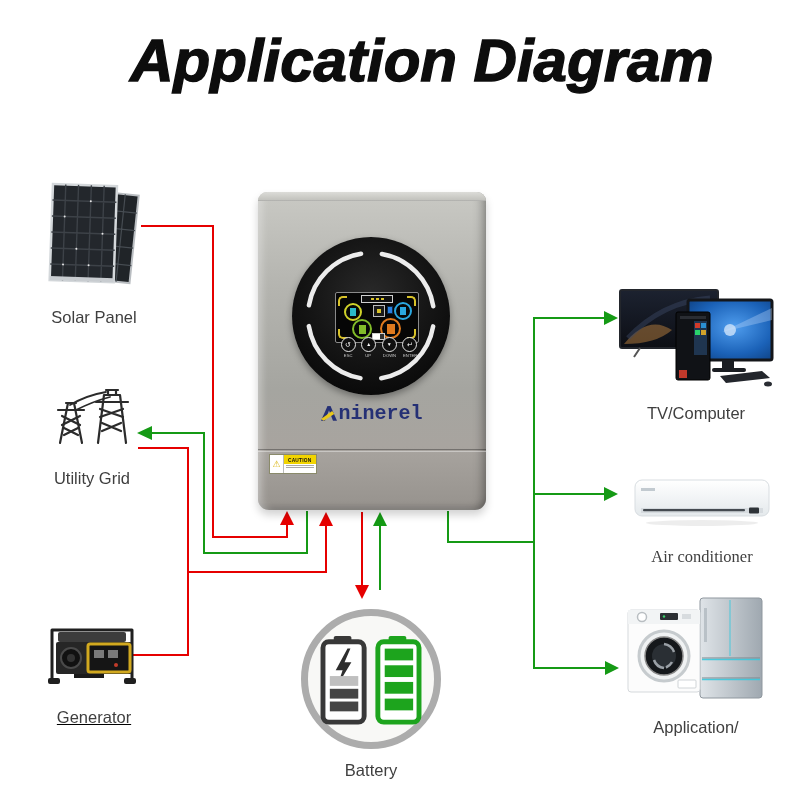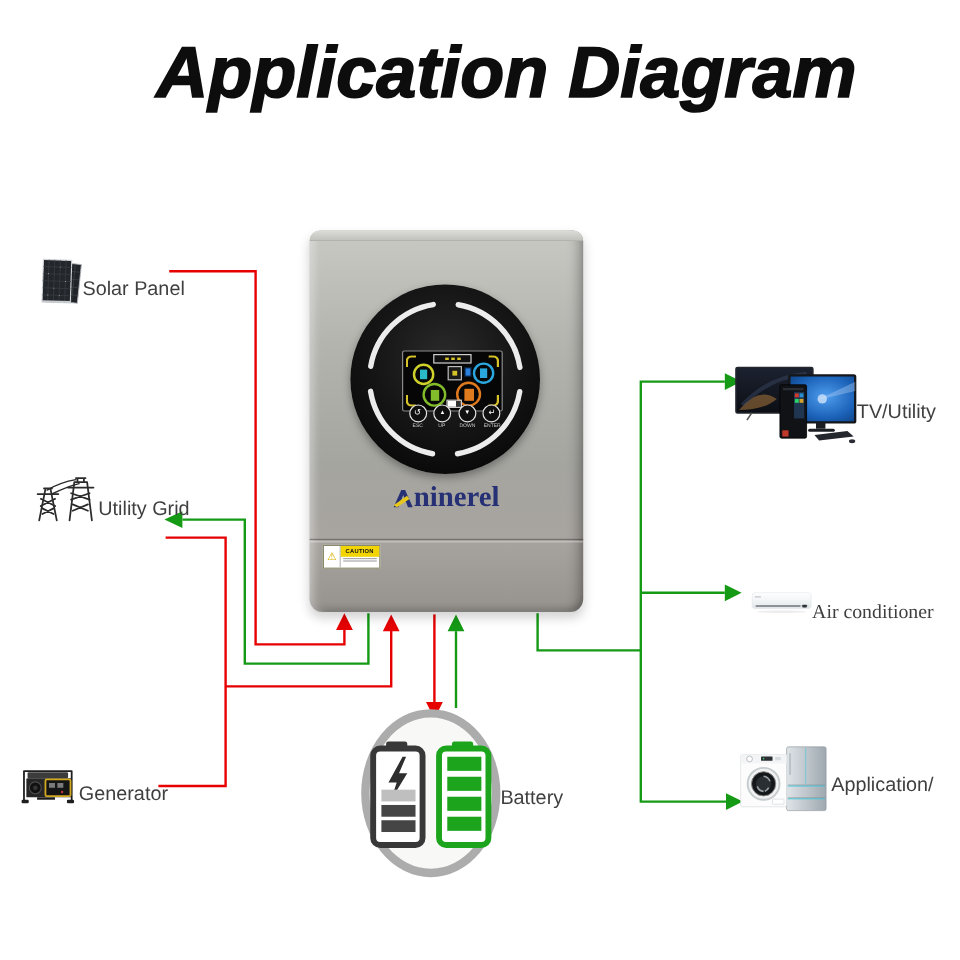--- a/index.html
+++ b/index.html
@@ -8,21 +8,21 @@
   .title{position:absolute;top:26px;left:0;width:100%;text-align:center;
          font-size:60px;font-weight:800;font-style:italic;color:var(--title_text);
          letter-spacing:0px;padding-left:22px;-webkit-text-stroke:1.4px var(--title_text);}
   
   svg.wires{position:absolute;left:0;top:0;z-index:1;}
   .edge-red{stroke:var(--line_red);fill:none;stroke-width:2;}
   .edge-green{stroke:var(--line_green);fill:none;stroke-width:2;}
   .arrow-red{fill:var(--line_red);stroke:none;}
   .arrow-green{fill:var(--line_green);stroke:none;}
   
-  .node{position:absolute;display:flex;flex-direction:row;align-items:center;z-index:2;}
+  .node{position:absolute;display:flex;flex-direction:column;align-items:center;z-index:2;}
   .node .lbl{color:var(--label_text);font-size:16.5px;line-height:26px;text-align:center;white-space:nowrap;}
   
   .inverter{position:absolute;left:258px;top:192px;width:228px;height:318px;z-index:2;
     border-radius:9px 9px 11px 11px;
     background:linear-gradient(180deg,#c9c9c4 0%,#b4b4af 30%,#a5a5a0 62%,#a8a49f 80%,#96928d 100%);
     box-shadow:inset 5px 0 8px -3px rgba(255,255,255,.55),
                inset -7px 0 10px -3px rgba(0,0,0,.28),
                inset 0 -4px 6px -2px rgba(0,0,0,.25),
                0 5px 9px rgba(0,0,0,.18);}
   .inv-top{position:absolute;left:0;top:0;width:100%;height:8px;border-radius:9px 9px 0 0;
@@ -62,21 +62,21 @@
        linear-gradient(90deg,#fff 0 60%,#333 60%);}
   
   .btnrow{position:absolute;left:48px;top:100px;width:78px;display:flex;justify-content:space-between;}
   .btncol{display:flex;flex-direction:column;align-items:center;width:16px;}
   .pbtn{width:13px;height:13px;border-radius:50%;border:1px solid #e6e6e6;background:#101010;color:#fff;
         display:flex;align-items:center;justify-content:center;font-size:7px;line-height:1;}
   .btnlab{margin-top:1px;font-size:6px;transform:scale(.7);transform-origin:top center;
         color:#c9c9c9;white-space:nowrap;}
   
   .brand{position:absolute;left:0;top:210px;width:100%;display:flex;align-items:center;justify-content:center;gap:1px;}
-  .brand .txt{font-family:Liberation Serif, serif;font-weight:700;font-size:24px;color:var(--brand_blue);
+  .brand .txt{font-family:Liberation Mono, monospace;font-weight:700;font-size:20px;color:var(--brand_blue);
         letter-spacing:0;}
   
   .caution{position:absolute;left:11px;top:262px;width:48px;height:20px;border:1px solid #8a8a6a;
         display:flex;background:#fff;box-sizing:border-box;}
   .caution .warncell{width:13px;display:flex;align-items:center;justify-content:center;border-right:1px solid #bbb;}
   .caution .warncell span{font-size:9px;color:#d8b000;line-height:1;}
   .caution .right{flex:1;display:flex;flex-direction:column;}
   .caution .band{height:9px;background:var(--caution_yellow);display:flex;align-items:center;justify-content:center;}
   .caution .band span{font-size:6px;transform:scale(.8);font-weight:bold;color:#111;letter-spacing:.3px;white-space:nowrap;}
   .caution .fine{flex:1;padding:1px 2px;display:flex;flex-direction:column;gap:1px;}
@@ -236,39 +236,39 @@
       <path d="M10,60 L18,20 M32,60 L24,20 M16,20 H26 M8,27 H34"></path>
       <path d="M12,42 L30,33 M12,33 L30,42 M14,52 L28,45 M14,45 L28,52"></path>
       <path d="M48,60 L54,12 M76,60 L70,12 M54,12 H70 M46,19 H78"></path>
       <path d="M50,34 L73,26 M50,26 L73,34 M52,48 L71,40 M52,40 L71,48"></path>
       <path d="M58,12 V7 M66,12 V7 M56,7 H68"></path>
       <path d="M20,22 C32,15 44,11 56,9 M26,27 C38,21 48,17 60,14" stroke-width="1.8"></path>
     </svg>
     <div class="lbl" style="margin-top:18px;">Utility Grid</div>
   </div>
 
-  <div class="node" style="left:16px;top:620px;width:124px;">
+  <div class="node" style="left:32px;top:620px;width:124px;text-decoration:underline;">
     <svg width="100" height="70" viewBox="0 0 100 70">
       <path d="M8,10 H88 M8,10 V60 M88,10 V60" stroke="#1f1f1f" stroke-width="3" fill="none" stroke-linecap="round"></path>
       <rect x="4" y="58" width="12" height="6" rx="2" fill="#1f1f1f"></rect>
       <rect x="80" y="58" width="12" height="6" rx="2" fill="#1f1f1f"></rect>
       <rect x="14" y="12" width="68" height="10" rx="2" fill="#3c3c3c"></rect>
       <rect x="12" y="22" width="76" height="32" rx="2" fill="#262626"></rect>
       <rect x="44" y="24" width="42" height="28" rx="2" fill="#151515" stroke="#d2a91f" stroke-width="3"></rect>
       <rect x="50" y="30" width="10" height="8" fill="#7a7a7a"></rect>
       <rect x="64" y="30" width="10" height="8" fill="#7a7a7a"></rect>
       <circle cx="72" cy="45" r="2" fill="#c23b2a"></circle>
       <circle cx="27" cy="38" r="10" fill="#111" stroke="#4a4a4a" stroke-width="2"></circle>
       <circle cx="27" cy="38" r="4" fill="#333"></circle>
       <rect x="30" y="54" width="30" height="4" fill="#1a1a1a"></rect>
     </svg>
     <div class="lbl" style="margin-top:14px;">Generator</div>
   </div>
 
-  <div class="node" style="left:301px;top:591px;width:140px;">
+  <div class="node" style="left:301px;top:609px;width:140px;">
     <div class="bat-circle">
       <svg width="102" height="98" viewBox="0 0 104 100">
         <rect x="14" y="6" width="18" height="8" rx="2" fill="#383838"></rect>
         <rect x="3" y="12" width="42" height="82" rx="6" fill="#fff" stroke="#383838" stroke-width="5"></rect>
         <polygon points="28,19 16,41 23,41 18,56 32,33 25,33 31,19" fill="#2e2e2e"></polygon>
         <rect x="10" y="47" width="29" height="10" fill="#bfbfbf"></rect>
         <rect x="10" y="60" width="29" height="10" fill="#454545"></rect>
         <rect x="10" y="73" width="29" height="10" fill="#454545"></rect>
         <rect x="70" y="6" width="18" height="8" rx="2" class="bat-green"></rect>
         <rect x="59" y="12" width="42" height="82" rx="6" fill="#fff" class="bat-green-s" stroke-width="5"></rect>
@@ -307,21 +307,21 @@
       <rect x="62" y="30" width="26" height="3" fill="#2a2d33"></rect>
       <rect x="76" y="35" width="13" height="34" fill="#1f3550"></rect>
       <rect x="77" y="37" width="5" height="5" fill="#d23b2a"></rect>
         <rect x="83" y="37" width="5" height="5" fill="#2a8fd2"></rect>
       <rect x="77" y="44" width="5" height="5" fill="#2ad26b"></rect>
         <rect x="83" y="44" width="5" height="5" fill="#d2a22a"></rect>
       <rect x="61" y="84" width="8" height="8" fill="#c0392b"></rect>
       <polygon points="102,90 144,85 152,92 108,97" fill="#23262c"></polygon>
       <ellipse cx="150" cy="98" rx="4" ry="2.5" fill="#2a2d33"></ellipse>
     </svg>
-    <div class="lbl" style="margin-top:12px;">TV/Utility</div>
+    <div class="lbl" style="margin-top:12px;">TV/Computer</div>
   </div>
 
   <div class="node" style="left:626px;top:476px;width:152px;font-family:Liberation Serif, serif;">
     <svg width="138" height="52" viewBox="0 0 138 52">
       <defs>
         <linearGradient id="acg" x1="0" y1="0" x2="0" y2="1">
           <stop offset="0" stop-color="#ffffff"></stop>
             <stop offset="1" stop-color="#e4e9ec"></stop>
         </linearGradient>
       </defs>

